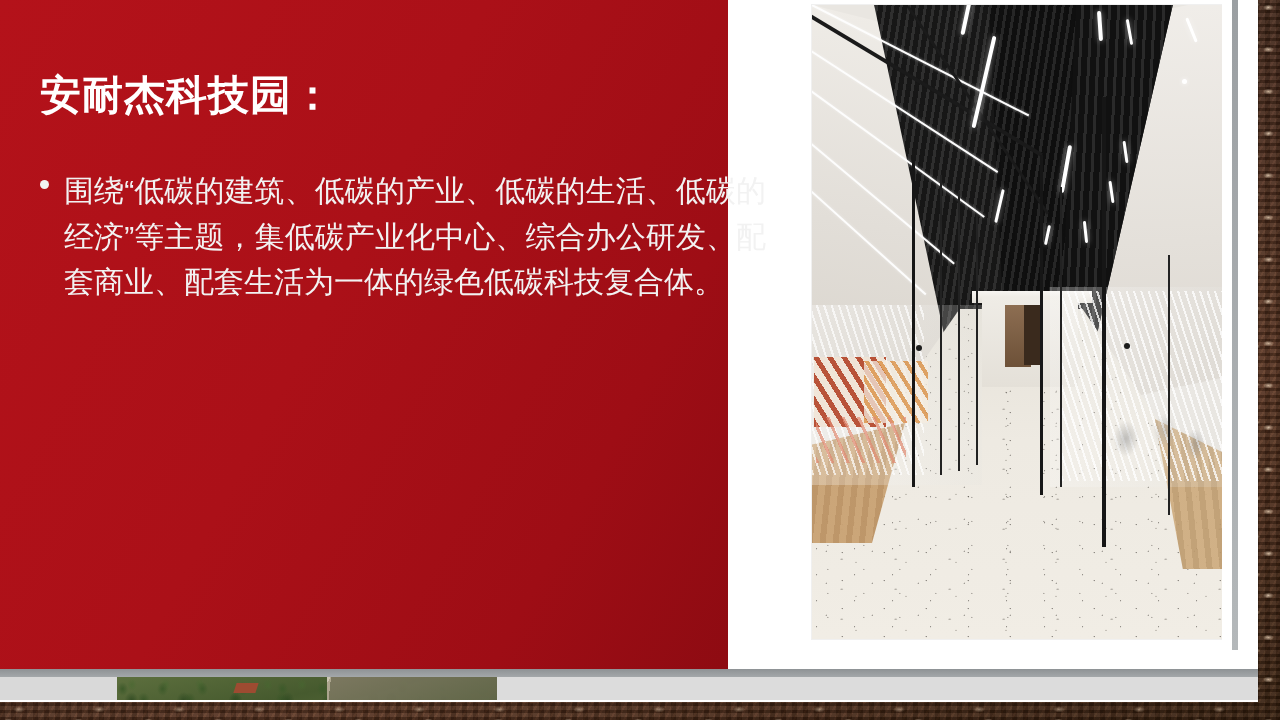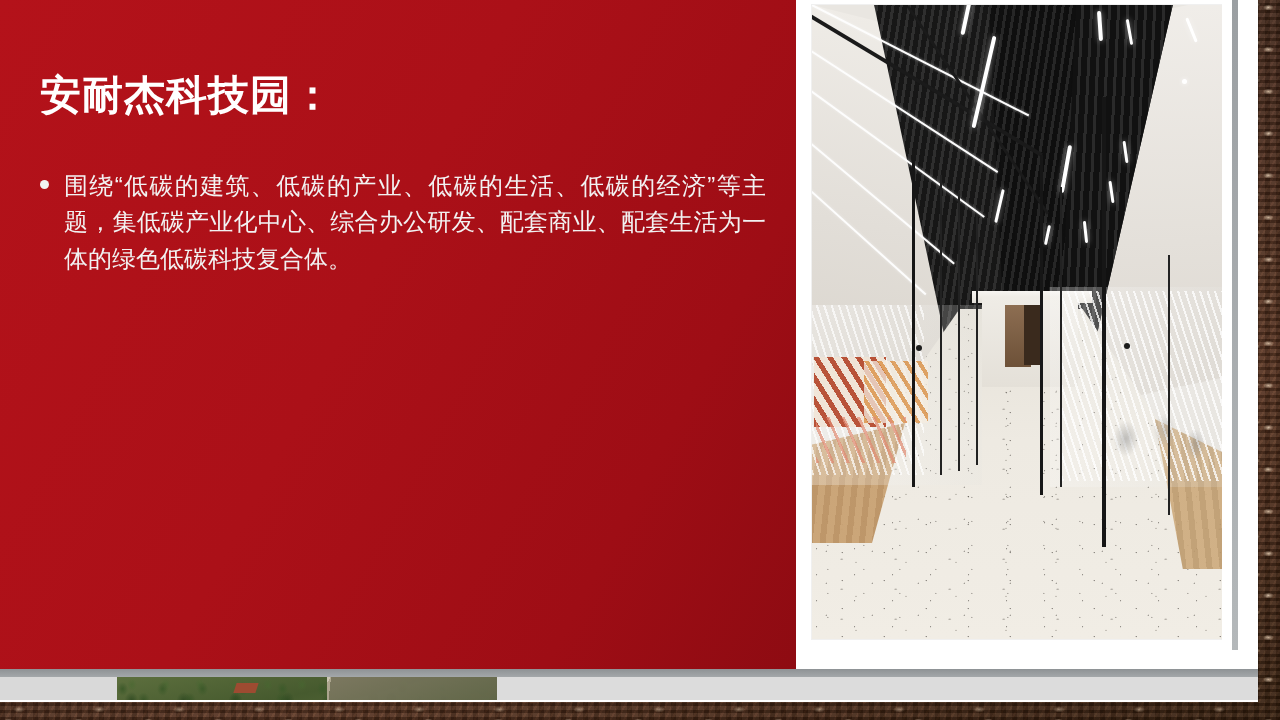--- a/index.html
+++ b/index.html
@@ -36,37 +36,37 @@
   }
 
   
   .slide{
     position:absolute;left:0;top:0;width:1258px;height:702px;
     background:#ffffff;overflow:hidden;
   }
 
   
   .red-panel{
-    position:absolute;left:0;top:0;width:796px;height:670px;
+    position:absolute;left:0;top:0;width:728px;height:670px;
     background:linear-gradient(118deg,#b4121a 0%,#ab1018 45%,#9e0d15 78%,#8e0b12 100%);
     text-decoration:underline;
   }
 
   .title{
     position:absolute;left:40px;top:72px;
     color:#ffffff;font-size:41px;font-weight:bold;
     letter-spacing:1px;line-height:1.15;white-space:nowrap;
   }
 
   .bullets{
     position:absolute;left:36px;top:168px;width:730px;
   }
   .bullet{
     position:relative;padding-left:28px;
-    color:#f2f2f2;font-size:24px;line-height:1.52;
+    color:#f2f2f2;font-size:30px;line-height:1.52;
     margin-bottom:14px;
     text-align:justify;text-justify:inter-ideograph;
   }
   .bullet .dot{
     position:absolute;left:4px;top:12px;
     width:9px;height:9px;border-radius:50%;background:#f2f2f2;
   }
 
   
   .photo-frame{

